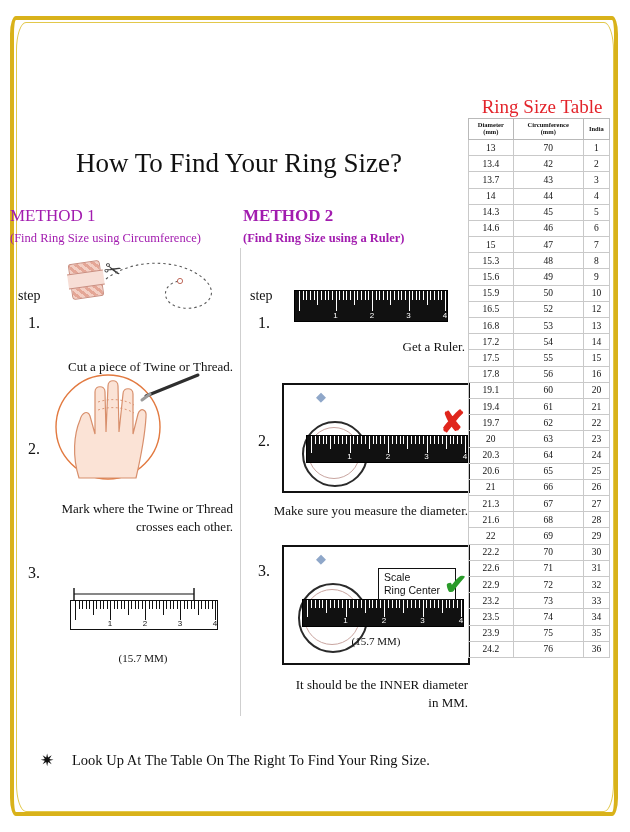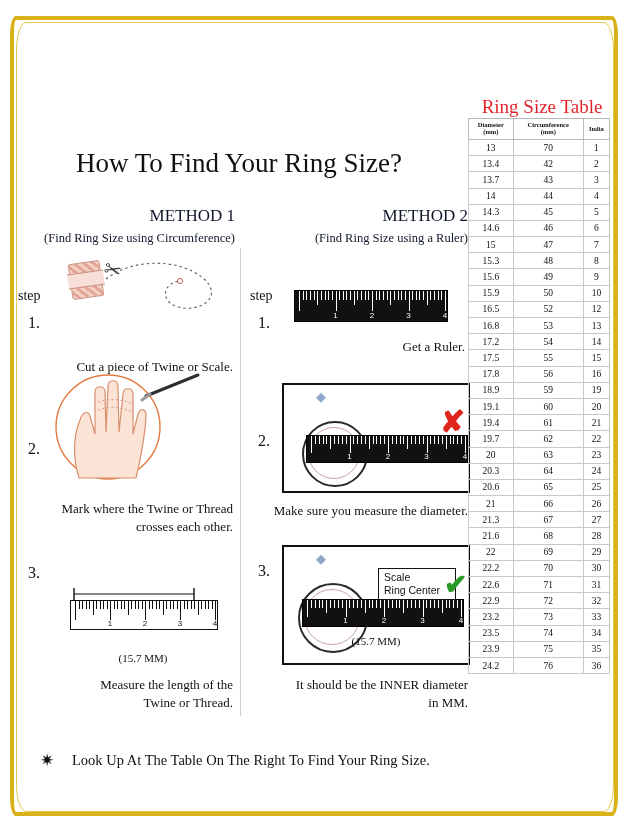--- a/index.html
+++ b/index.html
@@ -47,31 +47,31 @@
     position: absolute;
     left: 24px; top: 148px;
     width: 430px;
     text-align: center;
     font-size: 27px;
     color: #111;
     font-family: "Liberation Serif", serif;
   }
   .method {
     position: absolute;
-    text-align: right;
+    text-align: left;
     font-size: 17px;
-    color: #0f172a;
+    color: #a21caf;
   }
   .method .sub {
     display: block;
     font-size: 12.5px;
     margin-top: 5px;
   }
   #method1 { left: 10px; top: 206px; width: 225px; }
-  #method2 { left: 243px; top: 206px; width: 225px; }
+  #method2 { left: 243px; top: 206px; width: 225px; font-weight: bold; }
 
   .divider {
     position: absolute;
     left: 240px; top: 248px;
     width: 1px; height: 468px;
     background: #cfcfcf;
   }
 
   
   .step-word {
@@ -279,21 +279,21 @@
     <div class="step-word" style="left:18px; top:288px;">step</div>
     <div class="step-num" style="left:28px; top:314px;">1.</div>
 
     <div class="spool"></div>
     <div class="scissors">✂</div>
     <svg class="thread-curve" viewBox="0 0 125 62">
       <path d="M2,24 C30,2 78,4 100,24 C120,42 96,58 74,52 C56,47 58,28 76,26" fill="none" stroke="#5b5b5b" stroke-width="1.1" stroke-dasharray="2.5,3"></path>
       <circle cx="76" cy="26" r="2.6" fill="none" stroke="#c06a5c" stroke-width="1"></circle>
     </svg>
 
-    <div class="caption" style="left:18px; top:358px; width:215px;">Cut a piece of  Twine or Scale.</div>
+    <div class="caption" style="left:18px; top:358px; width:215px;">Cut a piece of  Twine or Thread.</div>
 
     <div class="step-num" style="left:28px; top:440px;">2.</div>
     <svg class="hand-art" viewBox="0 0 200 110">
       <circle cx="62" cy="55" r="52" fill="none" stroke="#e2793f" stroke-width="1.4"></circle>
       <path d="M33,106 C26,84 28,62 34,48 C36,40 42,38 44,44 L49,62
                L49,20 C49,13 59,13 59,20 L60,60
                L62,14 C62,7 72,7 72,14 L73,60
                L77,22 C77,15 87,15 87,22 L87,62
                L92,42 C94,35 101,37 100,45 C99,62 96,80 90,106 Z" fill="#fbe3d6" stroke="#d88f6c" stroke-width="1.2"></path>
       <path d="M52,30 C64,26 78,27 88,33" fill="none" stroke="#d88f6c" stroke-width="0.9" stroke-dasharray="2,2.5"></path>
@@ -354,24 +354,20 @@
           <div class="num" style="left: 74px;">2</div>
           <div class="num" style="left: 109px;">3</div>
           <div class="num" style="left: 144px;">4</div>
         </div>
     </div>
     <svg style="position:absolute; left:66px; top:586px; width:156px; height:18px;">
       <path d="M8,14 L8,2 M128,14 L128,2" stroke="#111" stroke-width="1.4"></path>
       <path d="M8,8 L128,8" stroke="#111" stroke-width="1.1"></path>
     </svg>
     <div class="mm-label" style="left:70px; top:652px; width:146px;">(15.7 MM)</div>
-    <div class="caption" style="left:18px; top:676px; width:215px;">
-      <span style="white-space:pre-line;">Measure the length of the
-Twine or Thread.</span>
-    </div>
 
     <div class="step-word" style="left:250px; top:288px;">step</div>
     <div class="step-num" style="left:258px; top:314px;">1.</div>
 
     <div class="ruler" id="ruler-m2-1" style="left:294px; top:290px; width:152px; height:30px;">
       <div class="ticks">
           <div class="tick" style="left: 4px; height: 19.84px;"></div>
           <div class="tick" style="left: 7.65px; height: 8.96px;"></div>
           <div class="tick" style="left: 11.3px; height: 8.96px;"></div>
           <div class="tick" style="left: 14.95px; height: 8.96px;"></div>
@@ -630,25 +626,20 @@
             <td>17.5</td>
             <td>55</td>
             <td>15</td>
           </tr>
           <tr>
             <td>17.8</td>
             <td>56</td>
             <td>16</td>
           </tr>
           <tr>
-            <td>18.9</td>
-            <td>59</td>
-            <td>19</td>
-          </tr>
-          <tr>
             <td>19.1</td>
             <td>60</td>
             <td>20</td>
           </tr>
           <tr>
             <td>19.4</td>
             <td>61</td>
             <td>21</td>
           </tr>
           <tr>

